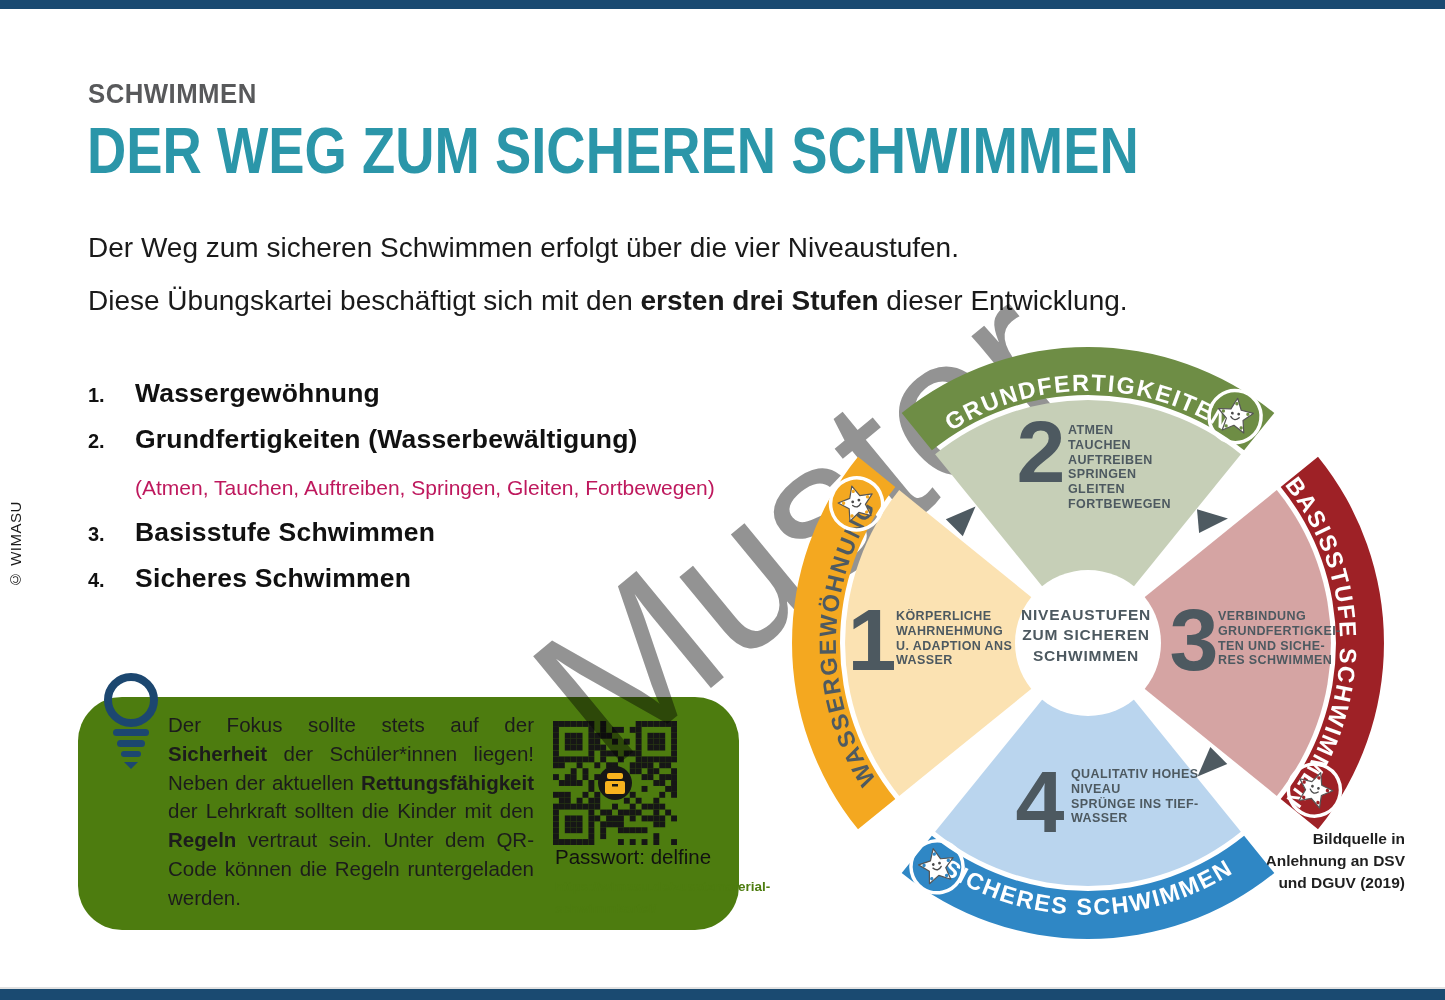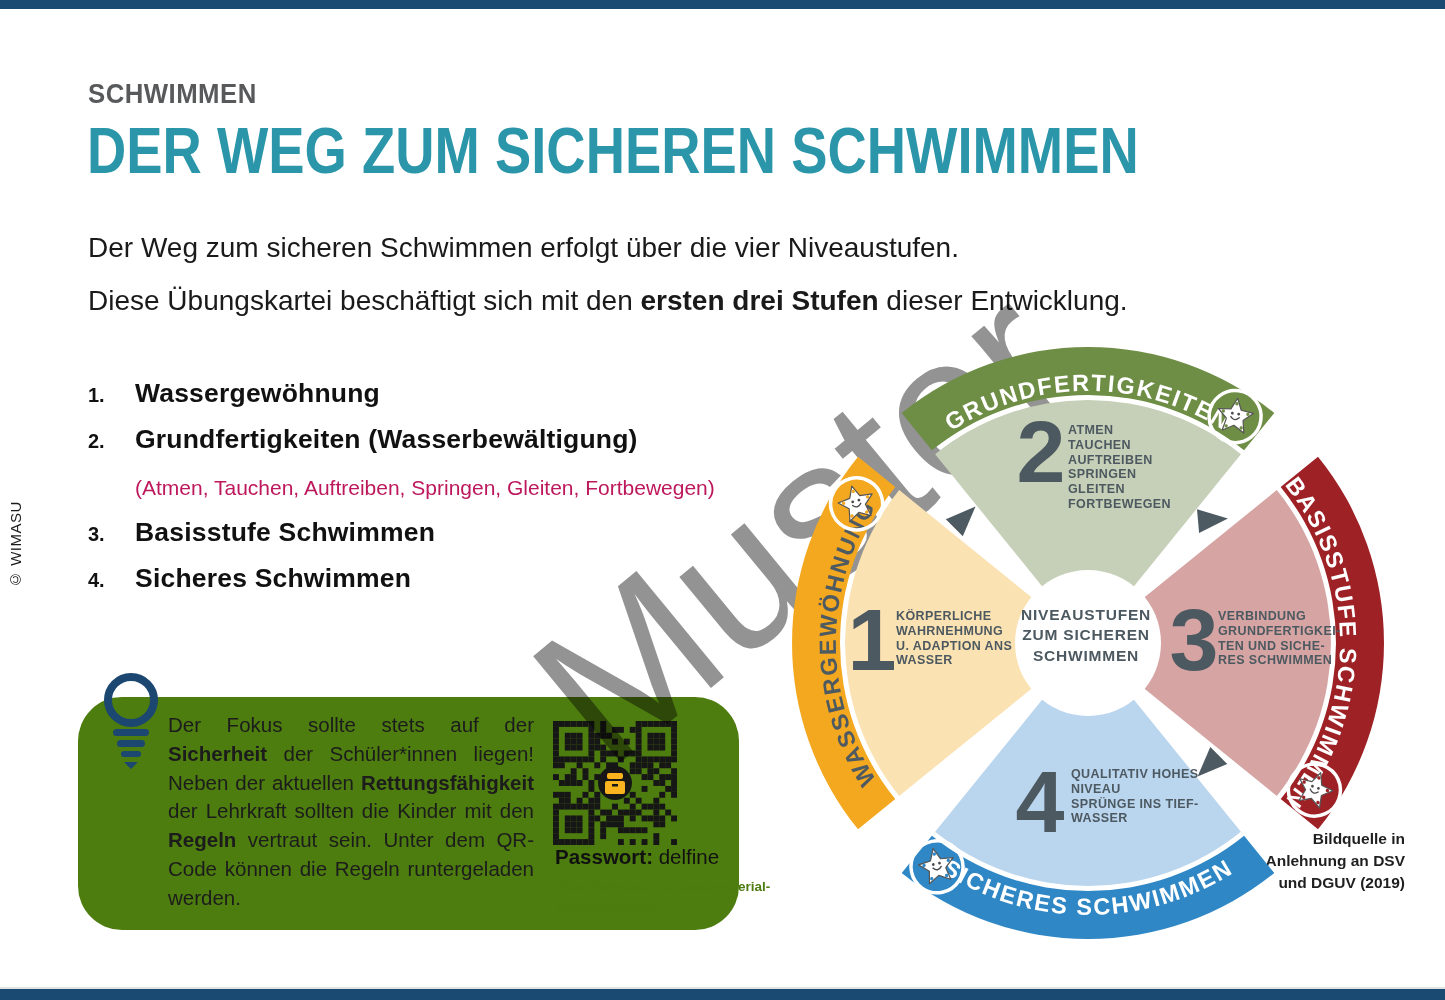--- a/index.html
+++ b/index.html
@@ -26,21 +26,21 @@
   .llabel{font-weight:bold;font-size:26.5px;color:#111;letter-spacing:.2px;white-space:nowrap;}
   .lsub{position:absolute;left:135px;top:476px;font-size:21px;color:#be185d;white-space:nowrap;}
 
   .infobox{position:absolute;left:78px;top:697px;width:661px;height:233px;background:#4d7c0f;
            border-radius:44px;}
   .box-text{position:absolute;left:168px;top:711px;width:366px;margin:0;font-size:20.5px;
             line-height:28.8px;color:#1c1c1c;text-align:justify;}
   .bulb{position:absolute;left:98px;top:671px;}
   .qr{position:absolute;left:553px;top:721px;width:124px;height:124px;}
   .pw{position:absolute;left:555px;top:845px;font-size:20.5px;color:#111;white-space:nowrap;}
-  .pw .lbl{font-weight:bold;}
+  .pw .lbl{font-weight:normal;}
   .url{position:absolute;left:555px;top:876px;font-weight:bold;font-size:13.5px;
        line-height:22px;color:#4d7c0f;white-space:pre-line;}
 
   .watermark{position:absolute;left:800px;top:525px;z-index:4;font-size:200px;color:#8A8A8A;
              transform:translate(-50%,-50%) rotate(-39.5deg);mix-blend-mode:multiply;opacity:.92;
              white-space:nowrap;line-height:1;}
 
   .diagram-layer{position:absolute;inset:0;z-index:6;}
   #diagram-svg{position:absolute;left:763px;top:318px;width:650px;height:650px;}
   .q-num{position:absolute;transform:translate(-50%,-50%);font-weight:bold;font-size:88px;color:#4D5960;}

